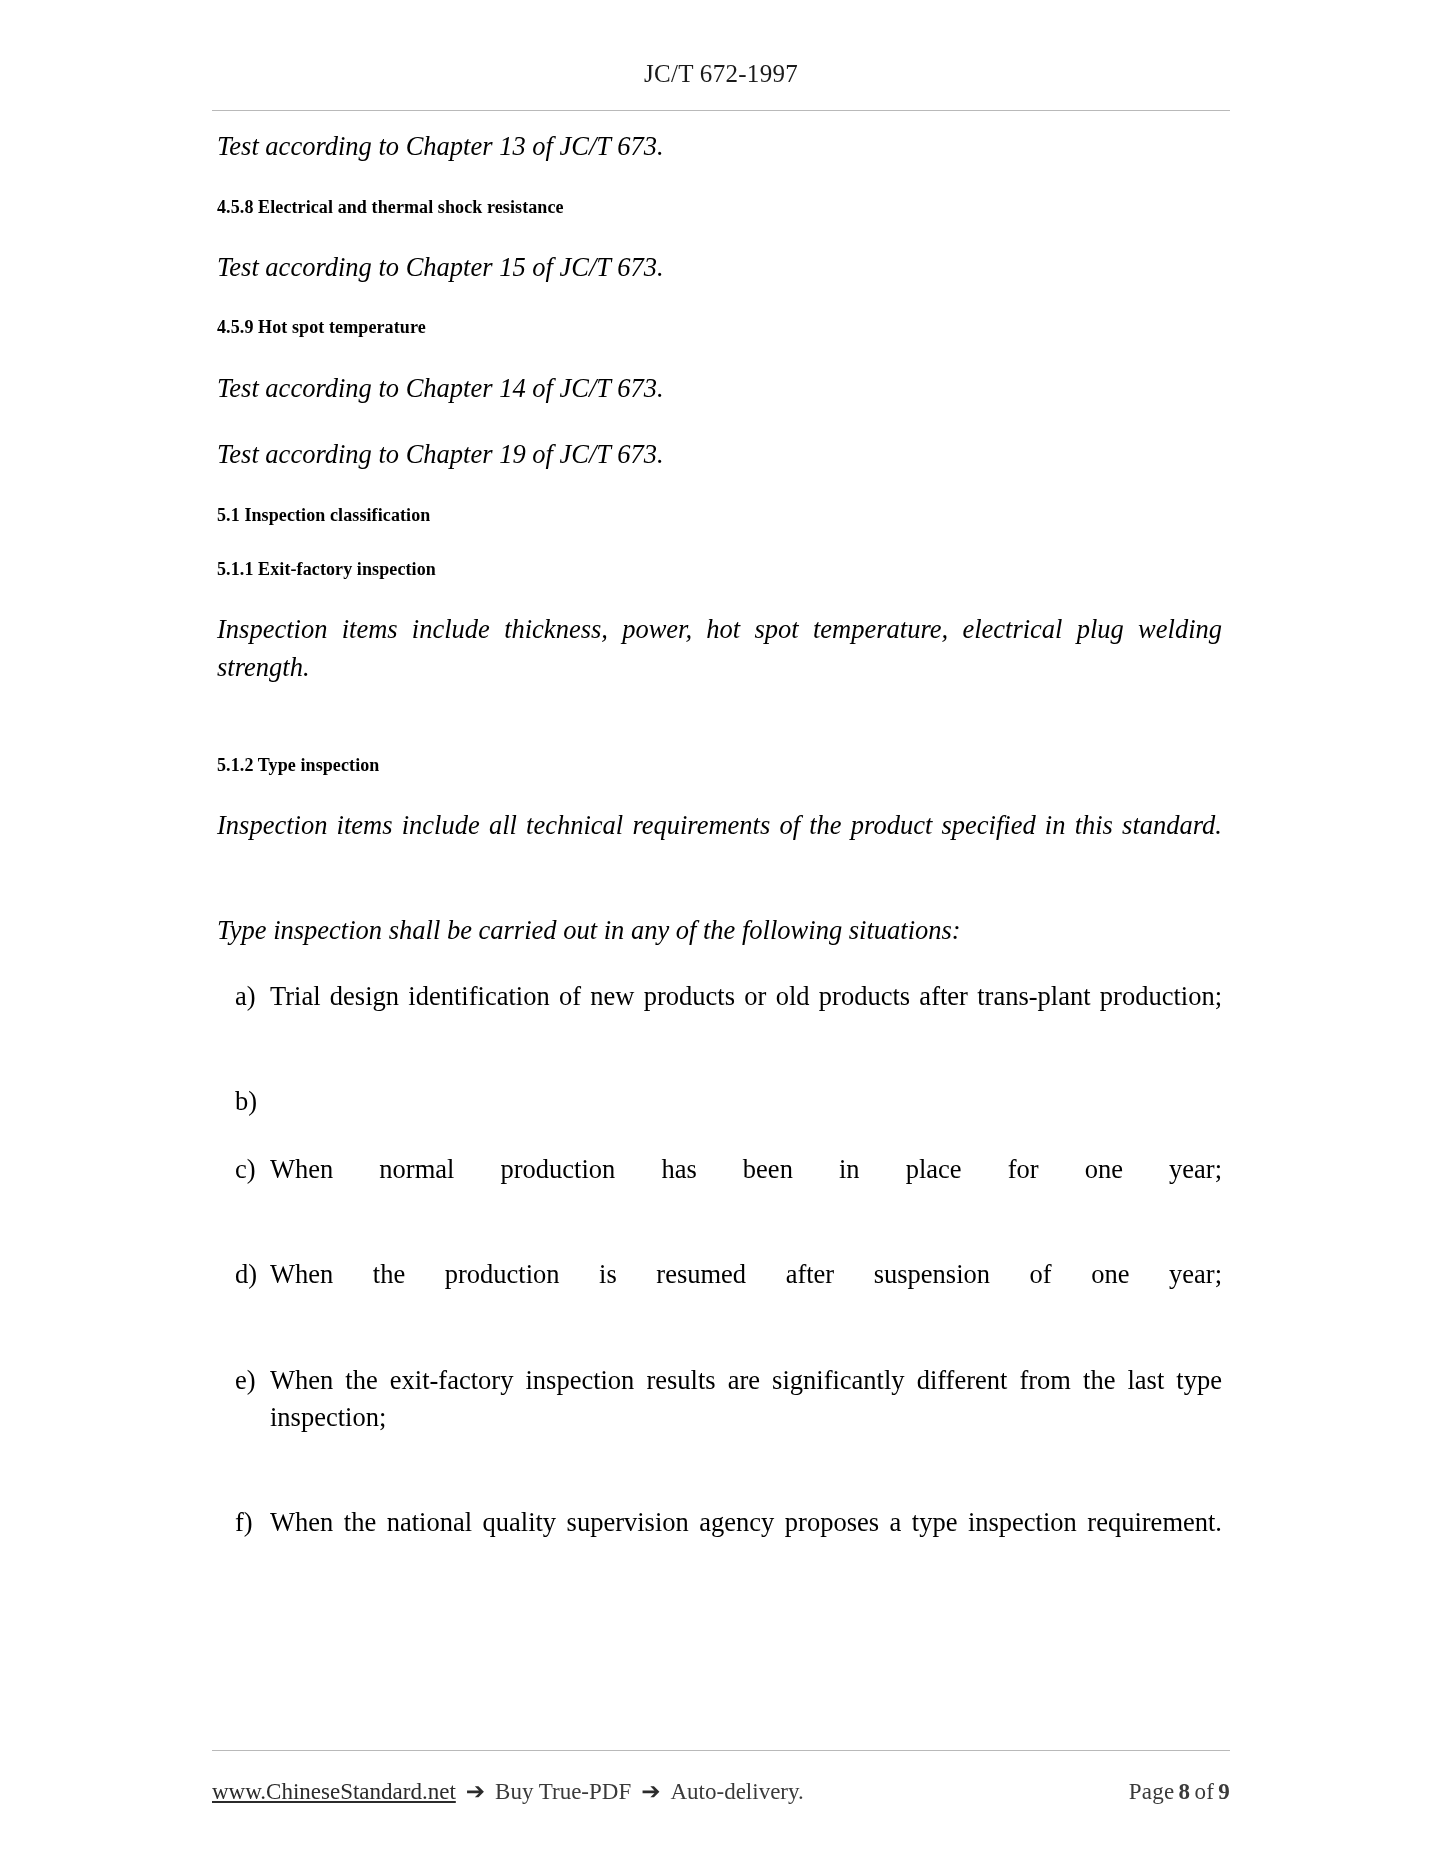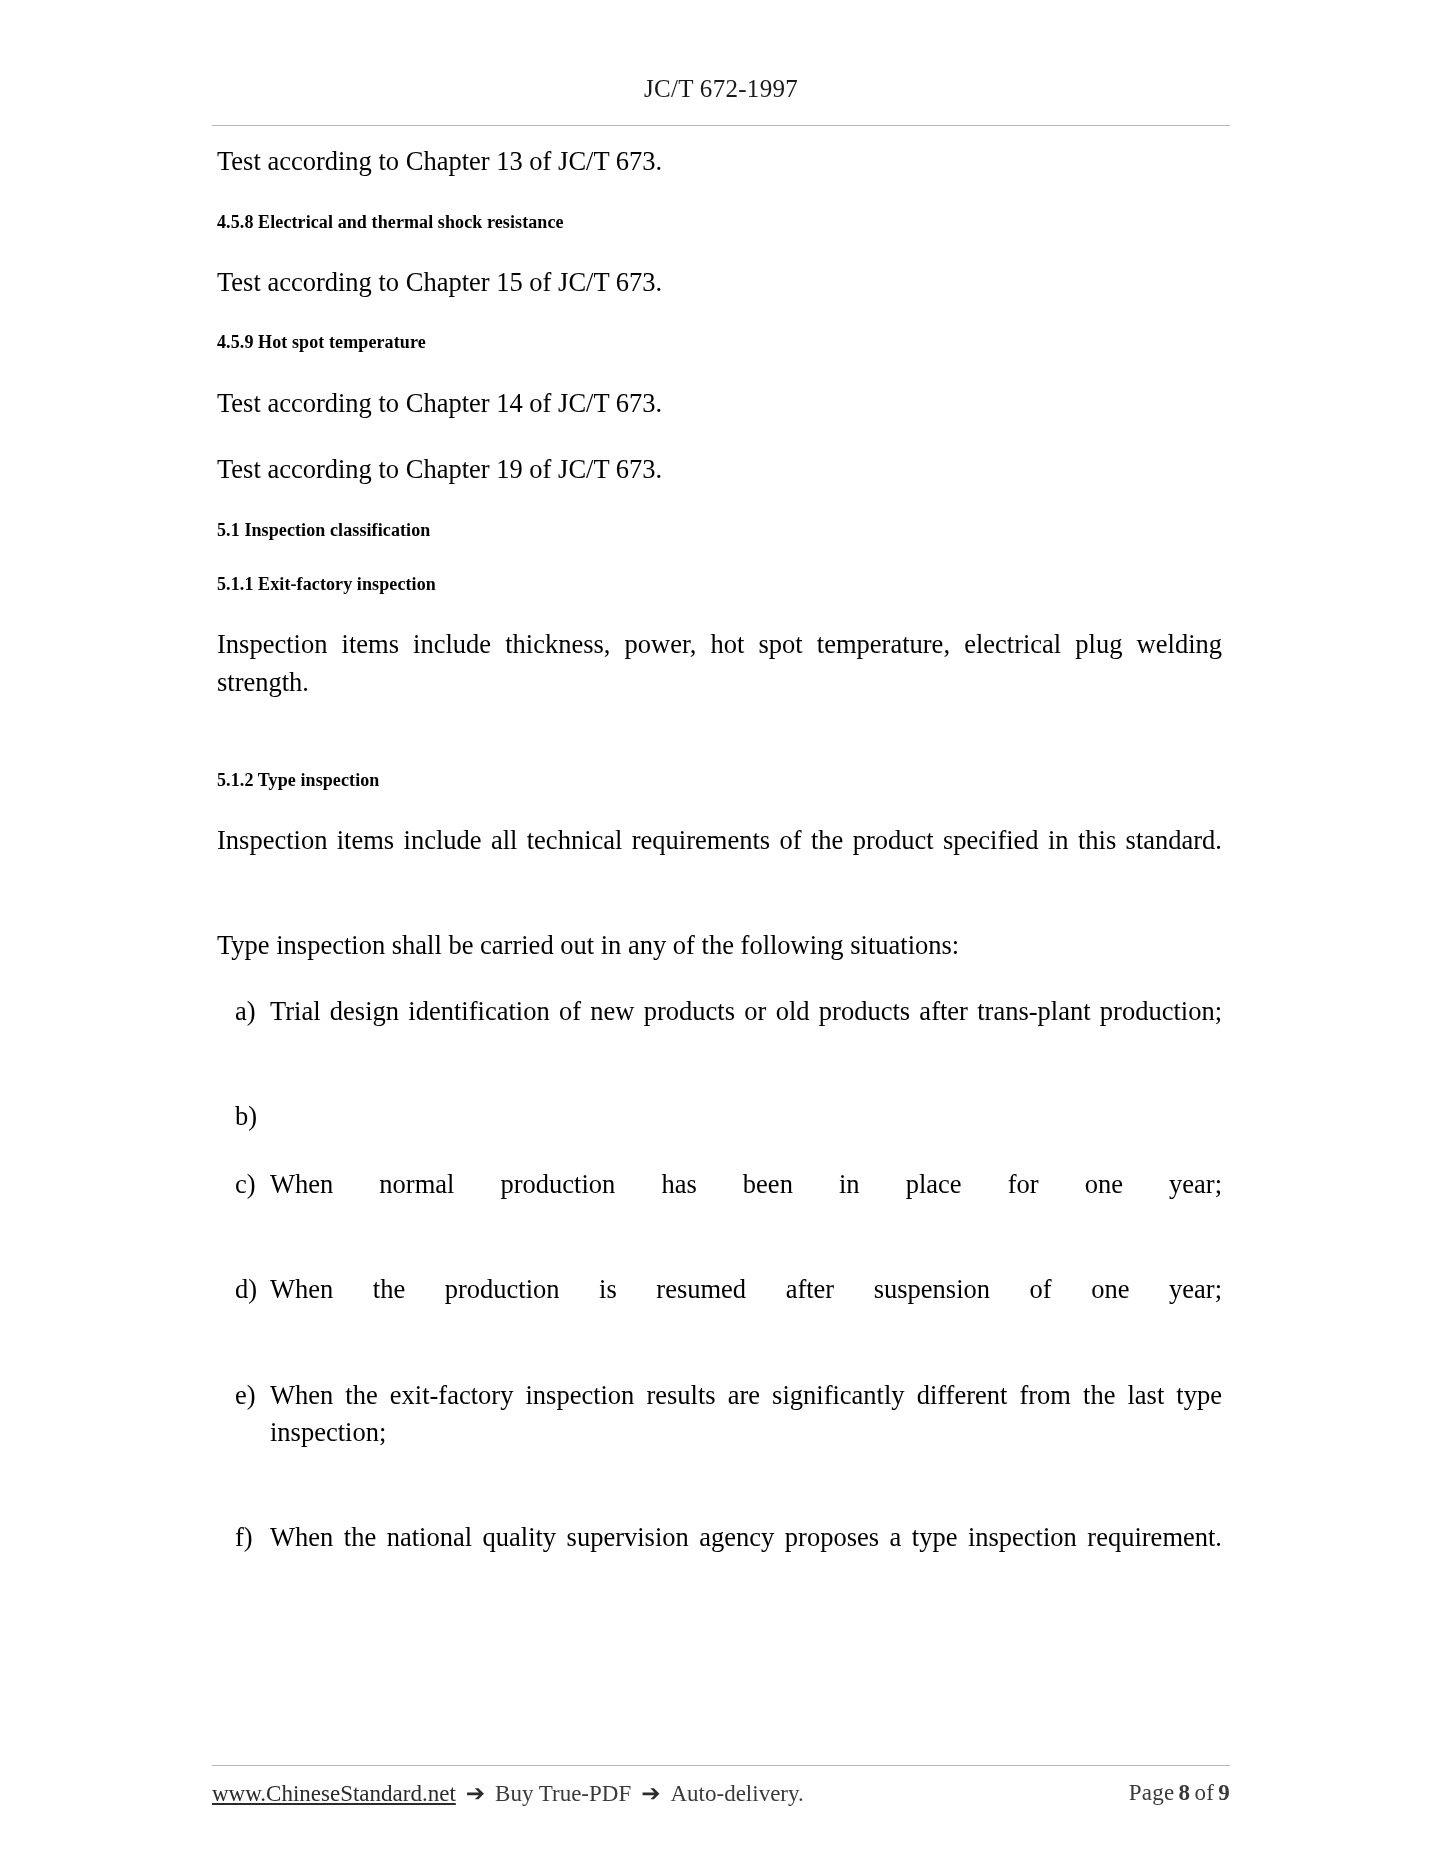--- a/index.html
+++ b/index.html
@@ -17,21 +17,21 @@
     width: 1445px;
     height: 1870px;
     margin: 0 auto;
     background: #ffffff;
     box-sizing: border-box;
     overflow: hidden;
   }
   .content-frame {
     position: absolute;
     left: 212px;
-    top: 15px;
+    top: 0;
     width: 1018px;
     height: 1840px;
   }
 
   
   .doc-header {
     position: absolute;
     top: 60px;
     left: 0;
     width: 100%;
@@ -58,20 +58,21 @@
     left: 5px;
     width: 1005px;
   }
 
   p.para {
     font-size: 26.5px;
     line-height: 1.42;
     margin: 0 0 29px 0;
     text-align: left;
     color: #000;
+    font-style: italic;
   }
   p.para.justify {
     text-align: justify;
     text-justify: inter-word;
   }
   p.para.justify:after {
     content: "";
     display: inline-block;
     width: 100%;
   }
@@ -129,21 +130,21 @@
     height: 1px;
     background: #b9b9b9;
   }
   .doc-footer {
     position: absolute;
     top: 1765px;
     left: 0;
     width: 1018px;
     height: 40px;
     display: flex;
-    align-items: flex-start;
+    align-items: flex-end;
     justify-content: space-between;
     font-size: 23px;
     color: #3a3a3a;
   }
   .footer-left {
     display: flex;
     align-items: baseline;
     gap: 8px;
     white-space: nowrap;
   }

